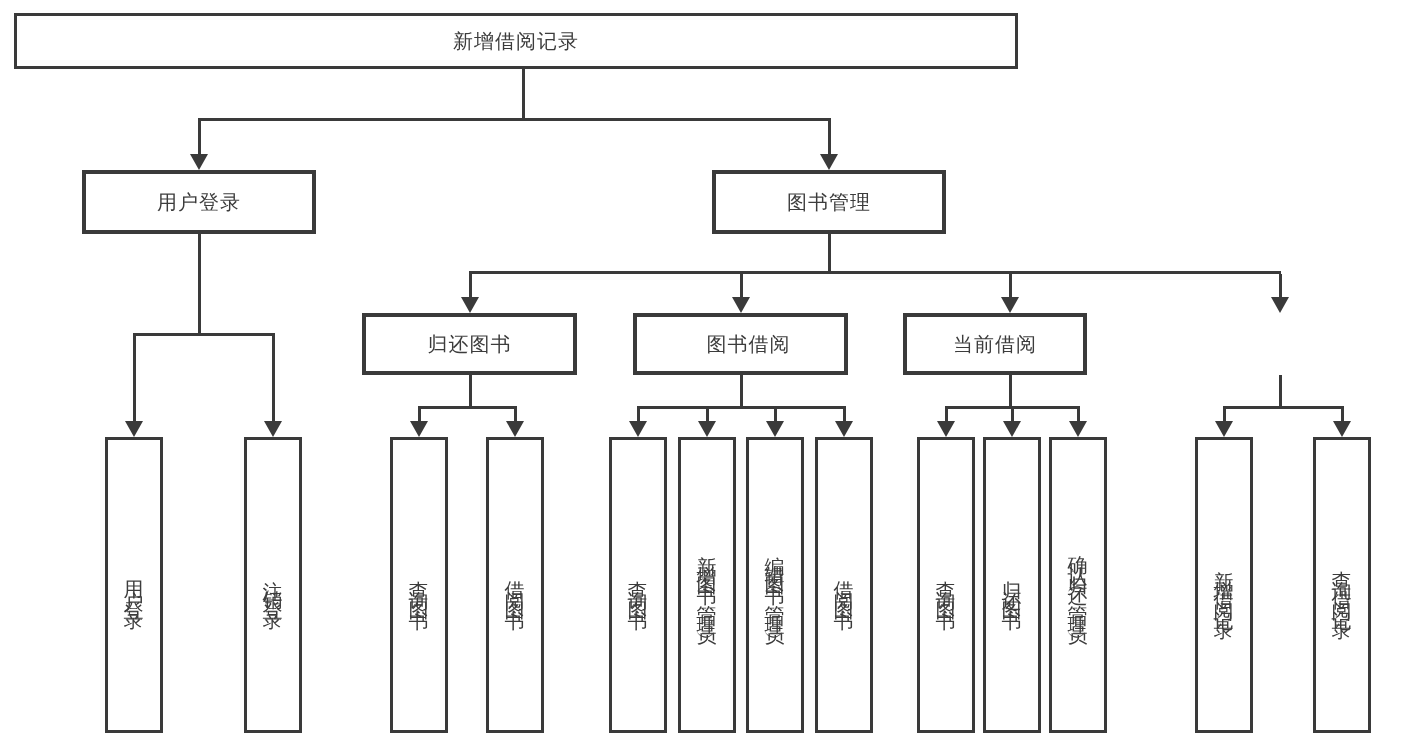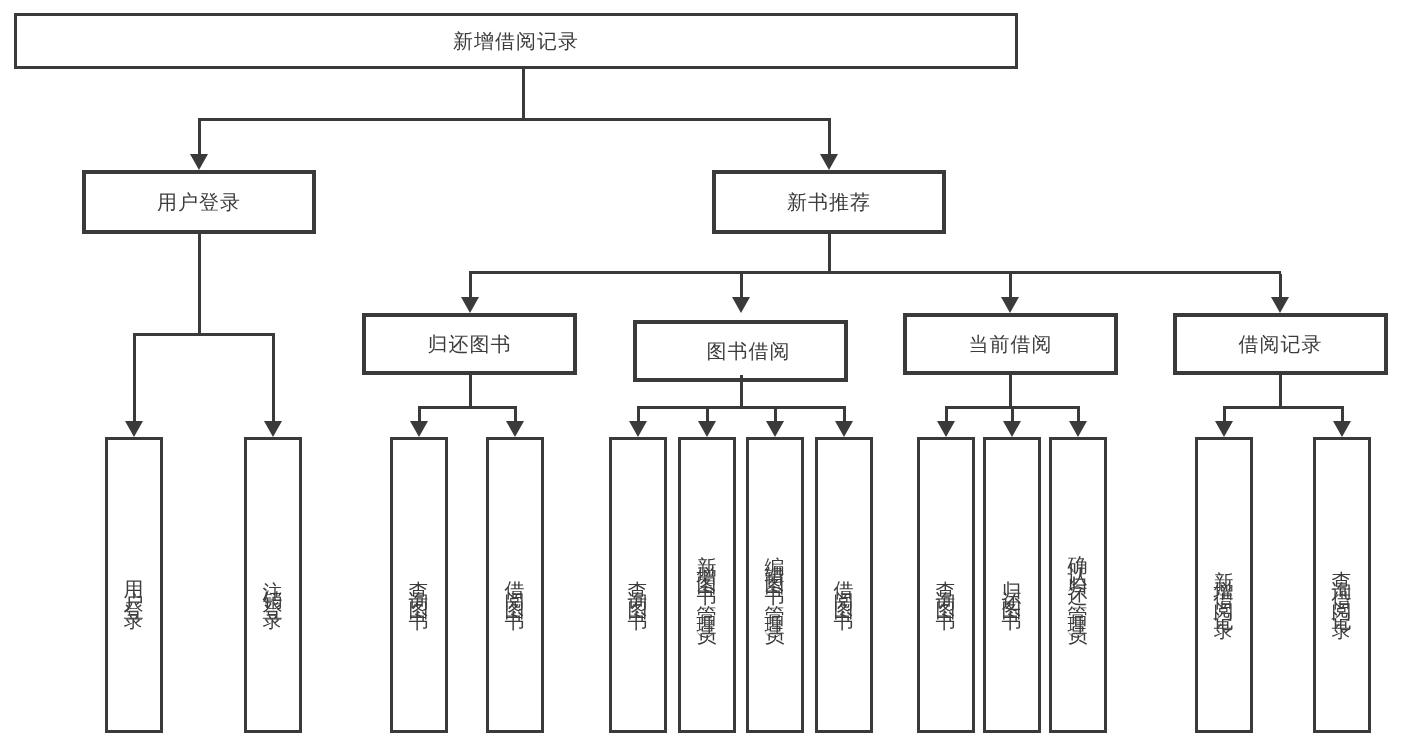--- a/index.html
+++ b/index.html
@@ -67,34 +67,31 @@
 <div class="stage">
 
   <div class="node root" style="left:14px;top:13px;width:1004px;height:56px;">
     <span>新增借阅记录</span>
   </div>
 
   <div class="node l2" style="left:82px;top:170px;width:234px;height:64px;">
     <span>用户登录</span>
   </div>
   <div class="node l2" style="left:712px;top:170px;width:234px;height:64px;">
-    <span>新书推荐</span>
+    <span>图书管理</span>
   </div>
 
   <div class="node l3" style="left:362px;top:313px;width:215px;height:62px;">
     <span>归还图书</span>
   </div>
-  <div class="node l3" style="left:633px;top:320px;width:215px;height:62px;padding-left:16px;">
+  <div class="node l3" style="left:633px;top:313px;width:215px;height:62px;padding-left:16px;">
     <span>图书借阅</span>
   </div>
-  <div class="node l3" style="left:903px;top:313px;width:215px;height:62px;">
+  <div class="node l3" style="left:903px;top:313px;width:184px;height:62px;">
     <span>当前借阅</span>
-  </div>
-  <div class="node l3" style="left:1173px;top:313px;width:215px;height:62px;">
-    <span>借阅记录</span>
   </div>
 
   <div class="leaf" style="left:105px;top:437px;">
     <span>用户登录</span>
   </div>
   <div class="leaf" style="left:244px;top:437px;">
     <span>注销登录</span>
   </div>
   <div class="leaf" style="left:390px;top:437px;">
     <span>查询图书</span>

